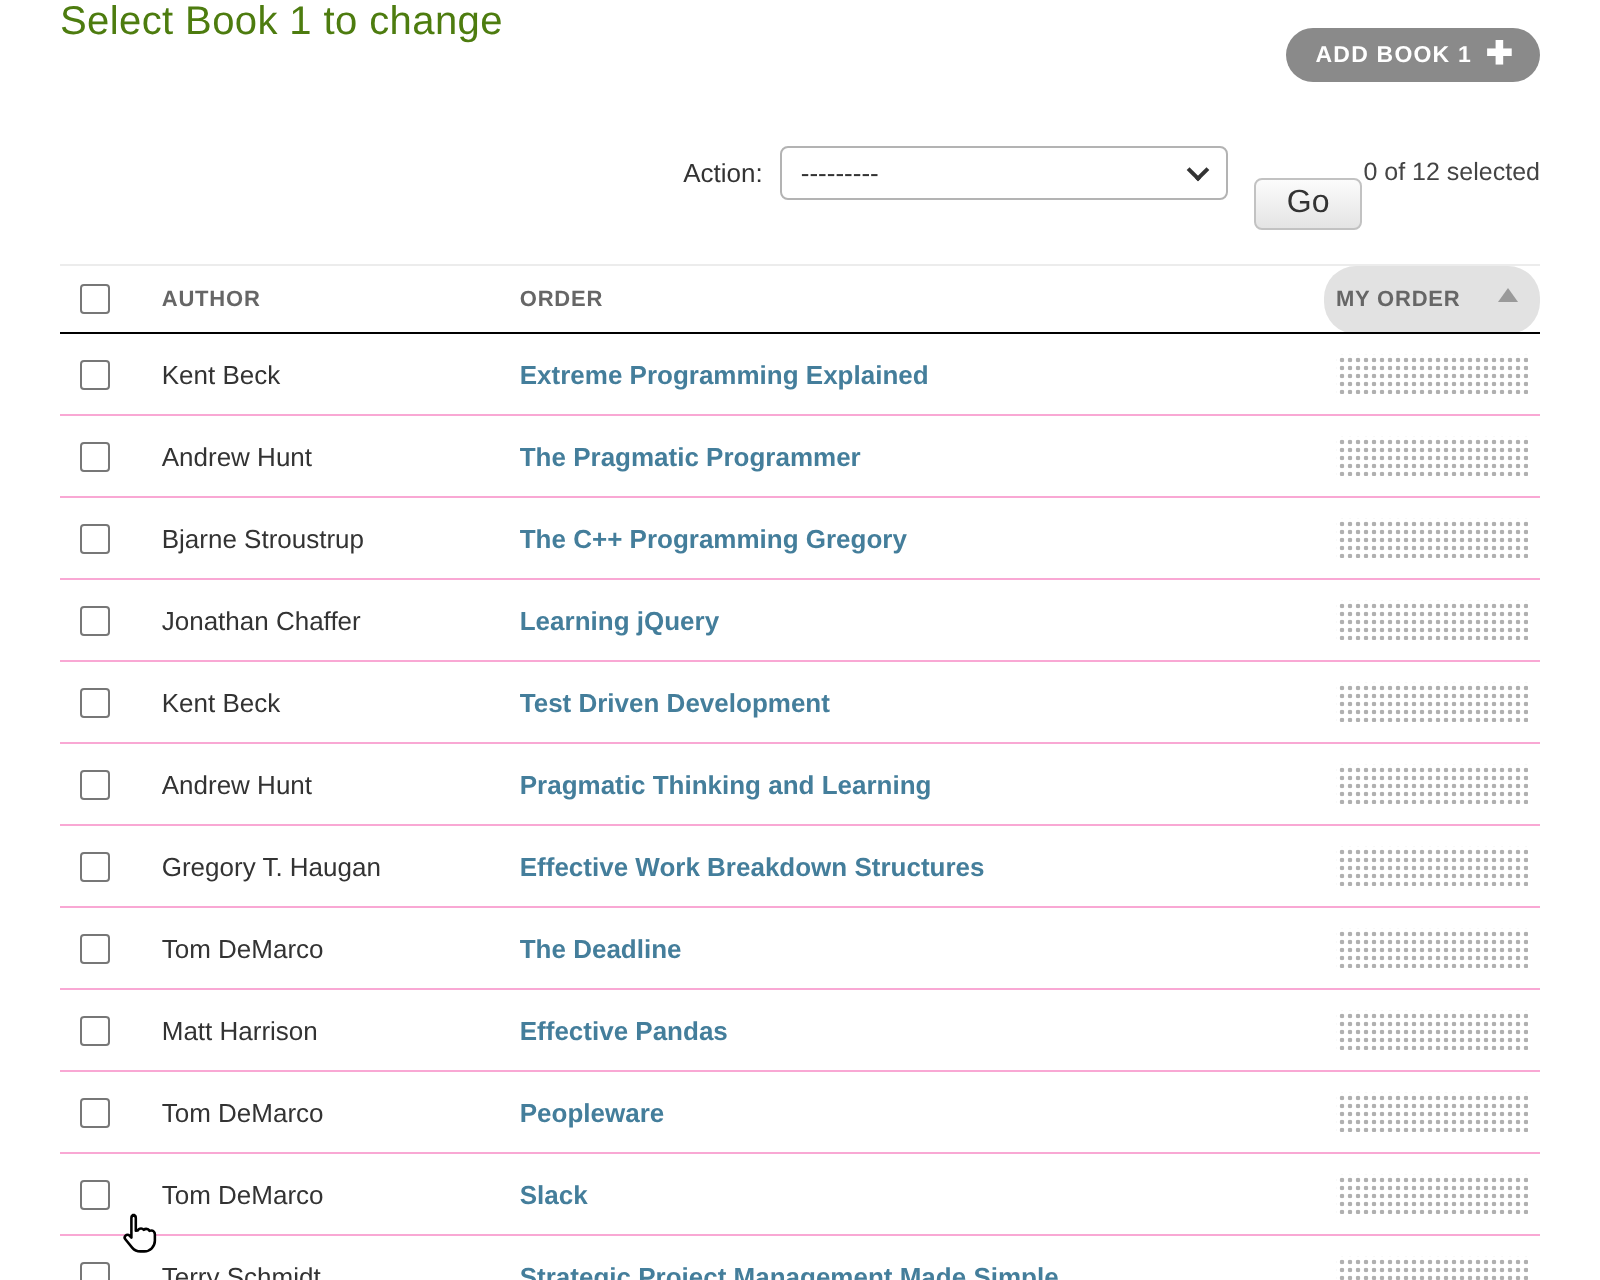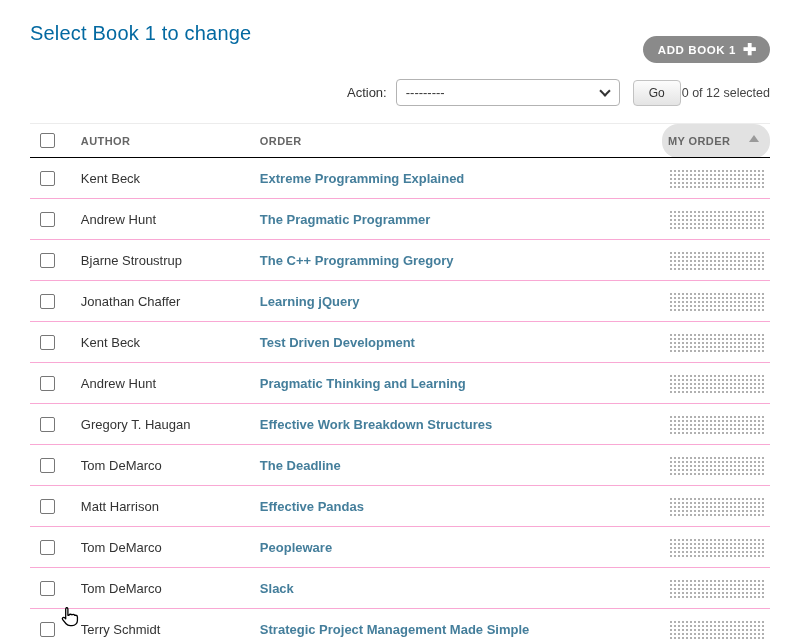--- a/index.html
+++ b/index.html
@@ -8,24 +8,24 @@
     width: 800px; height: 640px;
     font-family: "Liberation Sans", sans-serif;
     color: #333;
     position: relative;
     overflow: hidden;
   }
   .content { padding: 0 30px; position: relative; }
 
   
   h1.page-title {
-    margin-top: 22px;
+    margin-top: 0;
     font-size: 20px;
     font-weight: 500;
-    color: #0369a1;
+    color: #4d7c0f;
     letter-spacing: 0.2px;
   }
   .add-btn {
     position: absolute; top: 14px; right: 30px;
     background: #8a8a8a; color: #fff;
     border: none; border-radius: 14px;
     height: 27px; padding: 0 13px 0 15px;
     font-family: "Liberation Sans", sans-serif;
     font-size: 11.5px; font-weight: bold; letter-spacing: 0.6px;
     display: flex; align-items: center; gap: 7px;
@@ -56,22 +56,23 @@
     border-right: 2px solid #333; border-bottom: 2px solid #333;
     transform: rotate(45deg);
     pointer-events: none;
   }
   .go-btn {
     margin-left: 13px;
     background: linear-gradient(#fcfcfc, #e4e4e4);
     border: 1px solid #c2c2c2; border-radius: 4px;
     height: 26px; padding: 0 15px;
     font-family: "Liberation Sans", sans-serif;
-    font-size: 12px; color: #333;
+    font-size: 16px; color: #333;
     cursor: pointer;
+    margin-top: 32px;
   }
   .action-counter { margin-left: 1px; font-size: 12.5px; color: #444; }
 
   
   table.result-list {
     width: 100%;
     border-collapse: collapse;
     margin-top: 17px;
     border-top: 1px solid #ececec;
   }

